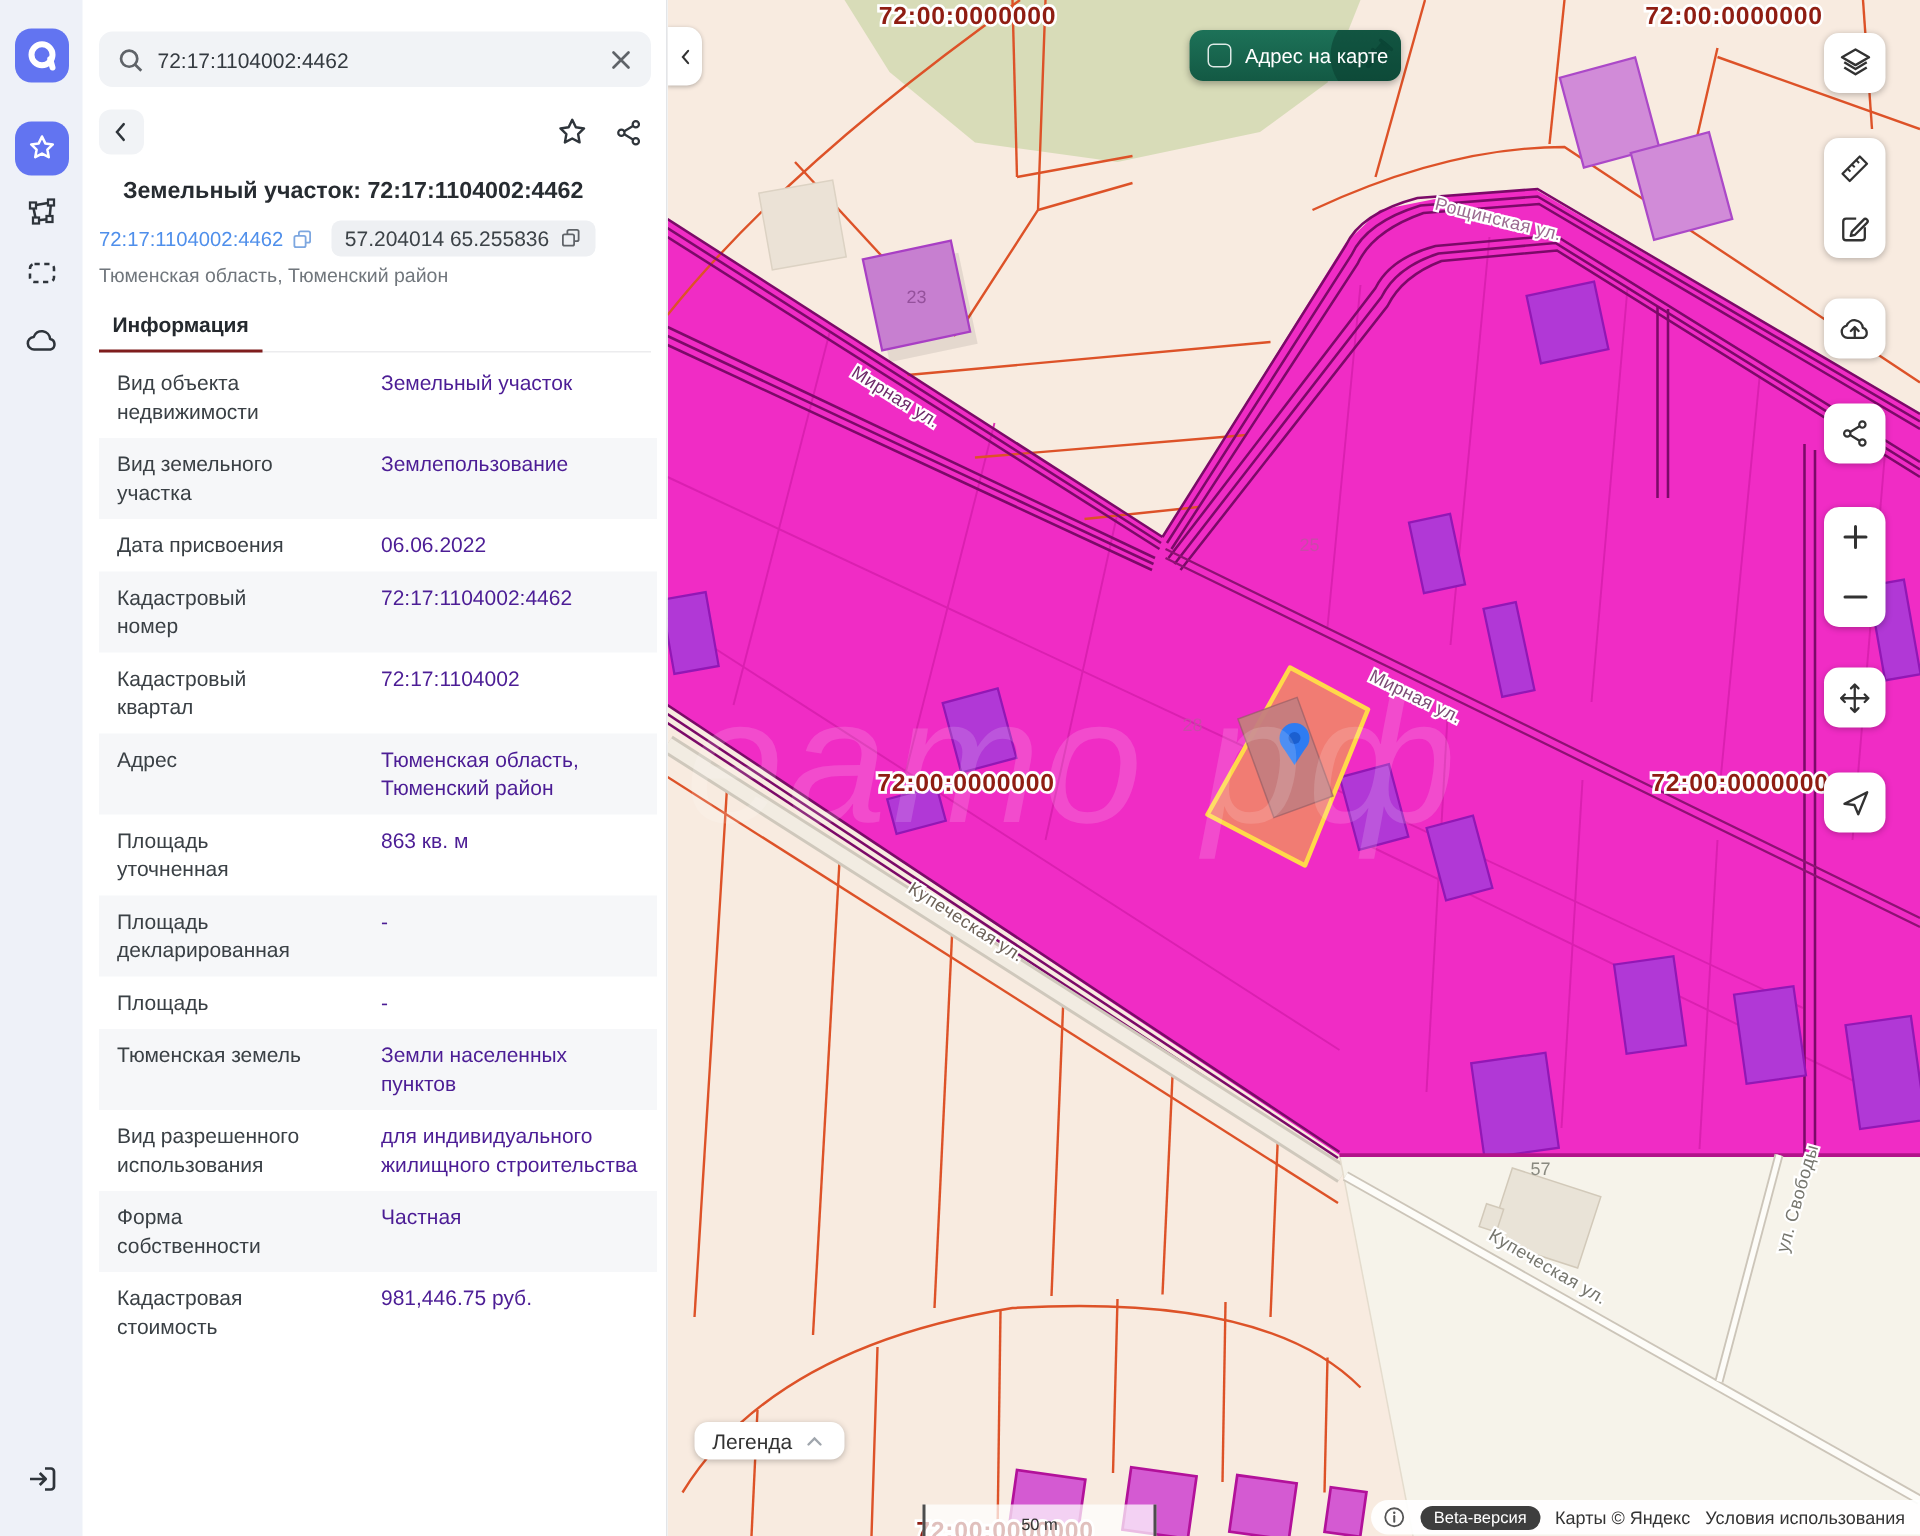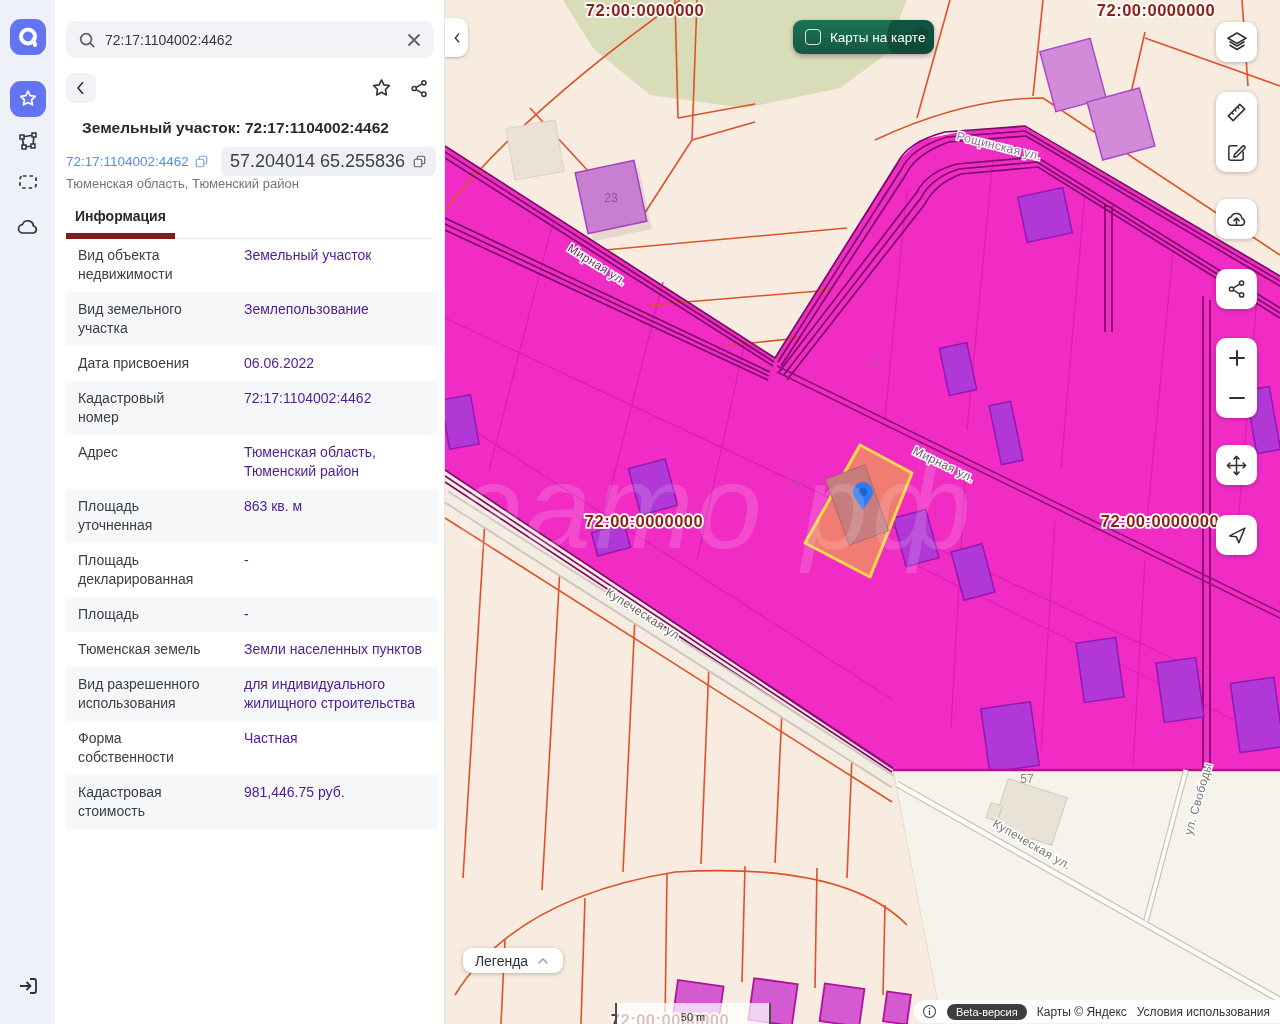--- a/index.html
+++ b/index.html
@@ -16,26 +16,26 @@
   #panel{position:absolute;left:55px;top:0;width:390px;height:1024px;background:#fff;z-index:25;border-right:1px solid #e3e5e8;}
   #searchbar{position:absolute;left:11px;top:21px;width:368px;height:37px;background:#f1f3f6;border-radius:9px;display:flex;align-items:center;padding:0 12px;gap:9px;}
   #searchbar .stext{flex:1;font-size:14px;color:#343a40;}
   #hdr-row{position:absolute;left:11px;top:72px;width:368px;height:32px;display:flex;align-items:center;}
   #back-btn{width:30px;height:30px;border-radius:8px;background:#f1f3f6;display:flex;align-items:center;justify-content:center;}
   #hdr-spacer{flex:1;}
   #hdr-row .hico{width:30px;height:30px;display:flex;align-items:center;justify-content:center;margin-left:8px;}
   #obj-title{position:absolute;left:27px;top:119px;width:372px;font-size:15.5px;font-weight:700;color:#272c31;}
   #chips{position:absolute;left:11px;top:147px;display:flex;align-items:center;gap:12px;}
   .cad-link{display:flex;align-items:center;gap:5px;font-size:13.5px;color:#4f8feb;}
-  .coord-chip{display:flex;align-items:center;gap:7px;background:#eef0f3;border-radius:6px;padding:4px 9px;font-size:18px;color:#3c4247;}
+  .coord-chip{display:flex;align-items:flex-start;gap:7px;background:#eef0f3;border-radius:6px;padding:4px 9px;font-size:14px;color:#3c4247;}
   #loc-line{position:absolute;left:11px;top:176px;font-size:13px;color:#70767c;}
   #tabs{position:absolute;left:11px;top:202px;width:368px;border-bottom:1px solid #ececee;}
-  #tab-info{display:inline-block;padding:6px 9px 9px 9px;font-size:14px;font-weight:700;color:#24292e;border-bottom:6px solid #7f1d1d;margin-bottom:-1px;}
+  #tab-info{display:inline-block;padding:6px 9px 9px 9px;font-size:14px;font-weight:700;color:#24292e;border-bottom:2px solid #7f1d1d;margin-bottom:-1px;}
   #info-table{position:absolute;left:11px;top:238px;width:372px;}
-  .irow{display:flex;gap:14px;padding:8px 12px;align-items:flex-start;}
+  .irow{display:flex;gap:24px;padding:8px 12px;align-items:flex-start;}
   .irow:nth-child(even){background:#f6f7f9;}
   .irow .lab{width:128px;flex-shrink:0;font-size:14px;color:#3a4045;line-height:19px;}
   .irow .val{flex:1;font-size:14px;color:#4c1d95;line-height:19px;margin-left:24px;}
 
   
   #map{position:absolute;left:445px;top:0;width:835px;height:1024px;overflow:hidden;}
   #map svg.base{position:absolute;left:0;top:0;}
   .q-label{font-weight:700;font-size:16.5px;fill:#8f1d12;stroke:#ffffff;stroke-width:3.5px;paint-order:stroke;letter-spacing:.5px;text-anchor:middle;}
   .st-label{font-size:12px;stroke:#ffffff;stroke-width:3px;paint-order:stroke;text-anchor:middle;letter-spacing:.4px;}
   .pn-label{font-size:12px;text-anchor:middle;}
@@ -171,20 +171,24 @@
           <div class="lab">Вид земельного участка</div>
           <div class="val">Землепользование</div>
         </div>
       <div class="irow">
           <div class="lab">Дата присвоения</div>
           <div class="val">06.06.2022</div>
         </div>
       <div class="irow">
           <div class="lab">Кадастровый номер</div>
           <div class="val">72:17:1104002:4462</div>
+        </div>
+      <div class="irow">
+          <div class="lab">Кадастровый квартал</div>
+          <div class="val">72:17:1104002</div>
         </div>
       <div class="irow">
           <div class="lab">Адрес</div>
           <div class="val">Тюменская область, Тюменский район</div>
         </div>
       <div class="irow">
           <div class="lab">Площадь уточненная</div>
           <div class="val">863 кв. м</div>
         </div>
       <div class="irow">
@@ -443,21 +447,21 @@
         <svg width="28" height="28" viewBox="0 0 24 24">
             <g transform="rotate(40 12 12)" fill="#0b4636">
               <rect x="9" y="3" width="6" height="9" rx="1"></rect>
               <rect x="7" y="3" width="10" height="2" rx="1"></rect>
               <rect x="7" y="10" width="10" height="2" rx="1"></rect>
               <rect x="10.7" y="12" width="2.6" height="9" rx="1.3"></rect>
             </g>
           </svg>
       </div>
       <div id="trades-check"></div>
-      <div id="trades-label">Карты на карте</div>
+      <div id="trades-label">Адрес на карте</div>
     </div>
 
     <div class="ctrl" style="top:22px">
       <div class="cbtn">
           <svg width="24" height="24" viewBox="0 0 24 24">
             <path d="M12 3 L21 8.2 L12 13.4 L3 8.2 Z" fill="none" stroke="#323232" stroke-width="1.6" stroke-linejoin="round"></path>
             <path d="M4.5 11.5 L12 16 L19.5 11.5 M4.5 15 L12 19.5 L19.5 15" fill="none" stroke="#323232" stroke-width="1.6" stroke-linejoin="round"></path>
           </svg>
         </div>
     </div>

